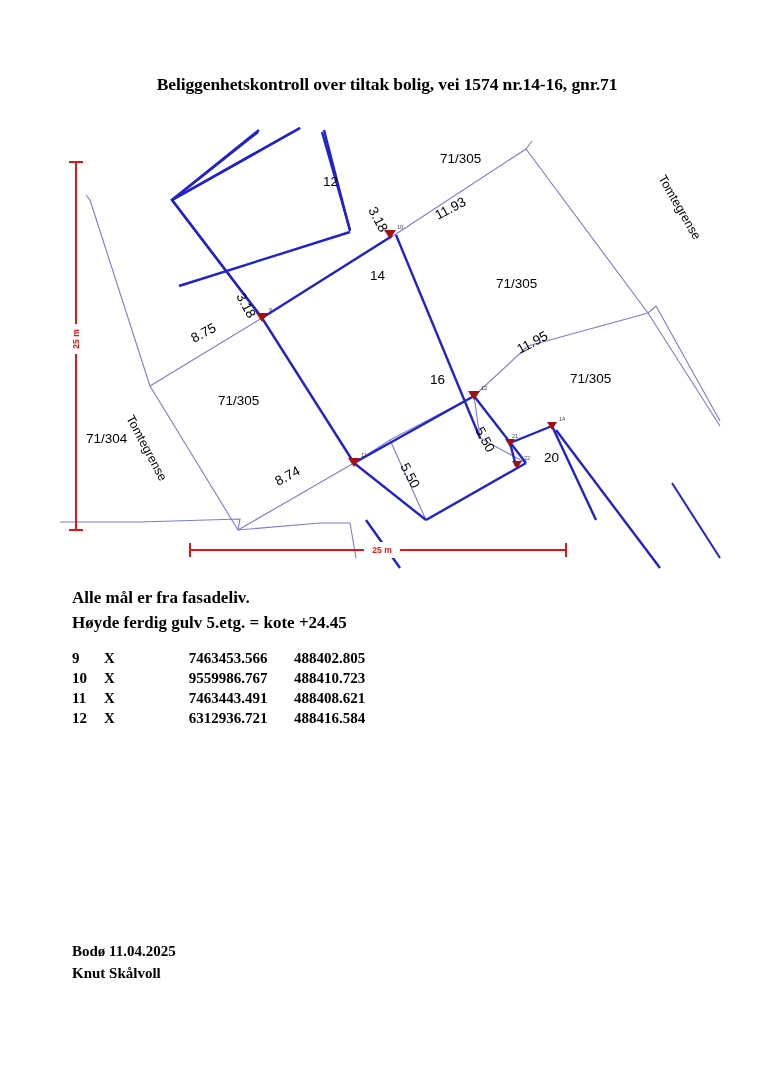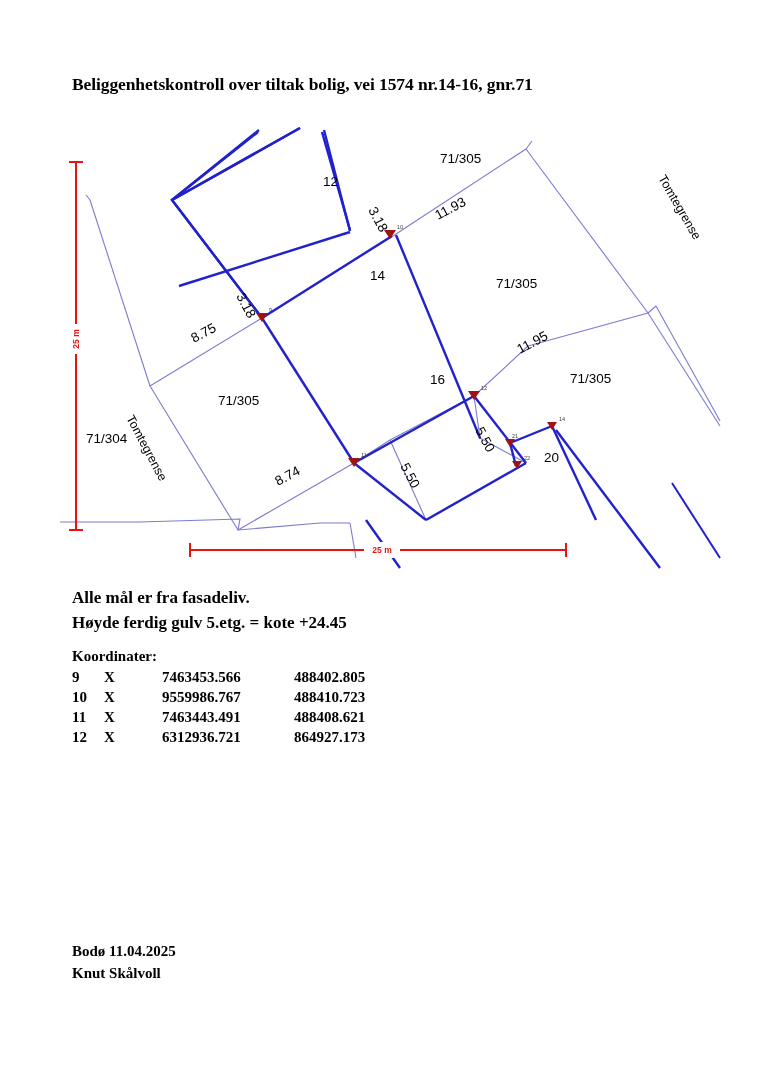--- a/index.html
+++ b/index.html
@@ -29,20 +29,21 @@
   .doc-title {
     position: absolute;
     left: 72px;
     top: 72px;
     width: 630px;
     font-family: "Liberation Serif", serif;
     font-weight: bold;
     font-size: 17.5px;
     line-height: 1.42;
     letter-spacing: -0.1px;
+    text-align: center;
   }
 
   
   .drawing {
     position: absolute;
     left: 60px;
     top: 138px;
     width: 660px;
     height: 430px;
   }
@@ -83,21 +84,21 @@
     font-weight: bold;
     font-size: 15px;
   }
   table.coord-table td {
     padding: 1.5px 0;
     white-space: nowrap;
     vertical-align: top;
   }
   td.c-id    { width: 32px; }
   td.c-ax    { width: 58px; }
-  td.c-north { width: 132px; }
+  td.c-north { width: 132px; text-align: center; }
   td.c-east  { width: 120px; margin-top: 28px; }
 
   
   .footer {
     position: absolute;
     left: 72px;
     top: 940px;
     font-family: Liberation Serif, serif;
     font-weight: bold;
     font-size: 15px;
@@ -321,21 +322,20 @@
 
     </svg>
   </div>
 
   <div class="notes">
     <div>Alle mål er fra fasadeliv.</div>
     <div>Høyde ferdig gulv 5.etg. = kote +24.45</div>
   </div>
 
   <div class="coords">
-    <div class="coords-heading">Koordinater:</div>
     <table class="coord-table">
       <tbody>
         <tr>
           <td class="c-id">9</td>
           <td class="c-ax">X</td>
           <td class="c-north">7463453.566</td>
           <td class="c-east">488402.805</td>
         </tr>
         <tr>
           <td class="c-id">10</td>
@@ -346,21 +346,21 @@
         <tr>
           <td class="c-id">11</td>
           <td class="c-ax">X</td>
           <td class="c-north">7463443.491</td>
           <td class="c-east">488408.621</td>
         </tr>
         <tr>
           <td class="c-id">12</td>
           <td class="c-ax">X</td>
           <td class="c-north">6312936.721</td>
-          <td class="c-east">864927.173</td>
+          <td class="c-east">488416.584</td>
         </tr>
       </tbody>
     </table>
   </div>
 
   <div class="footer">
     <div>Bodø 11.04.2025</div>
     <div>Knut Skålvoll</div>
   </div>
 

